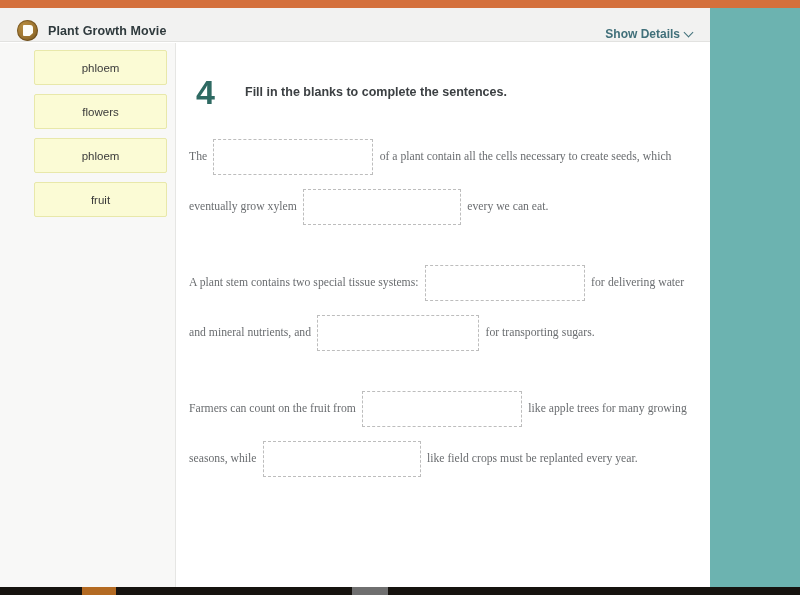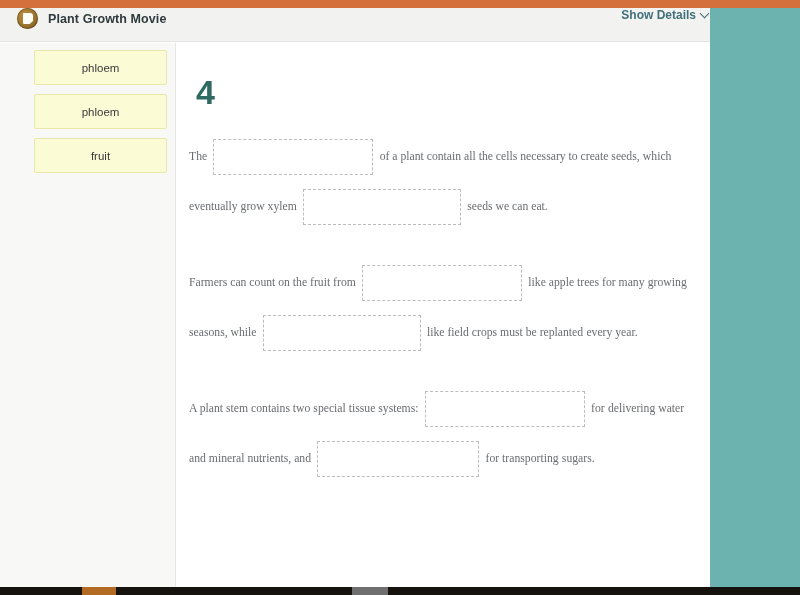--- a/index.html
+++ b/index.html
@@ -49,21 +49,21 @@
   .app-header {
     position: absolute;
     left: 0;
     top: 8px;
     width: 710px;
     height: 34px;
     background: #f2f2f1;
     border-bottom: 1px solid #e2e2e0;
     box-sizing: border-box;
     display: flex;
-    align-items: flex-start;
+    align-items: flex-end;
   }
   .header-left {
     display: flex;
     align-items: center;
     padding-left: 17px;
     flex: 1 1 auto;
     min-width: 0;
   }
   .app-icon {
     width: 21px;
@@ -90,20 +90,21 @@
     font-size: 12.5px;
     font-weight: bold;
     color: #2f3a3d;
     letter-spacing: .1px;
     white-space: nowrap;
   }
   .show-details {
     display: flex;
     align-items: center;
     gap: 5px;
+    padding-right: 16px;
     font-size: 12px;
     font-weight: bold;
     color: #41707a;
     white-space: nowrap;
     cursor: pointer;
   }
   .chev {
     display: inline-block;
     width: 9px;
     height: 9px;
@@ -249,64 +250,68 @@
       <span>Show Details</span>
       <span class="chev"></span>
     </div>
   </div>
 
   <div class="word-bank">
     <div class="word-tile">
       <span>phloem</span>
     </div>
     <div class="word-tile">
+      <span>flowers</span>
+    </div>
+    <div class="word-tile">
       <span>phloem</span>
     </div>
     <div class="word-tile">
       <span>fruit</span>
     </div>
   </div>
 
   <div class="question-card">
 
     <div class="q-head">
       <div class="q-number">4</div>
+      <div class="q-prompt">Fill in the blanks to complete the sentences.</div>
     </div>
 
     <div class="q-body">
 
       <div class="sentence">
         <span class="txt">The</span>
         <span class="blank w160"></span>
         <span class="txt">of a plant contain all the cells necessary to create seeds,</span>
         <span class="txt">which eventually grow xylem</span>
         <span class="blank w158"></span>
-        <span class="txt">seeds we can eat.</span>
+        <span class="txt">every we can eat.</span>
+      </div>
+
+      <div class="sentence">
+        <span class="txt">A plant stem contains two special tissue systems:</span>
+        <span class="blank w160b"></span>
+        <span class="txt">for</span>
+        <span class="txt">delivering water and mineral nutrients, and</span>
+        <span class="blank w162"></span>
+        <span class="txt">for transporting</span>
+        <span class="txt">sugars.</span>
       </div>
 
       <div class="sentence">
         <span class="txt">Farmers can count on the fruit from</span>
         <span class="blank w160"></span>
         <span class="txt">like apple trees for many</span>
         <span class="txt">growing seasons, while</span>
         <span class="blank w158"></span>
         <span class="txt">like field crops must be replanted</span>
         <span class="txt">every year.</span>
       </div>
 
-      <div class="sentence">
-        <span class="txt">A plant stem contains two special tissue systems:</span>
-        <span class="blank w160b"></span>
-        <span class="txt">for</span>
-        <span class="txt">delivering water and mineral nutrients, and</span>
-        <span class="blank w162"></span>
-        <span class="txt">for transporting</span>
-        <span class="txt">sugars.</span>
-      </div>
-
     </div>
   </div>
 
   <div class="os-strip">
     <div class="os-chip orange"></div>
     <div class="os-chip grey"></div>
   </div>
 
 </div>
 

